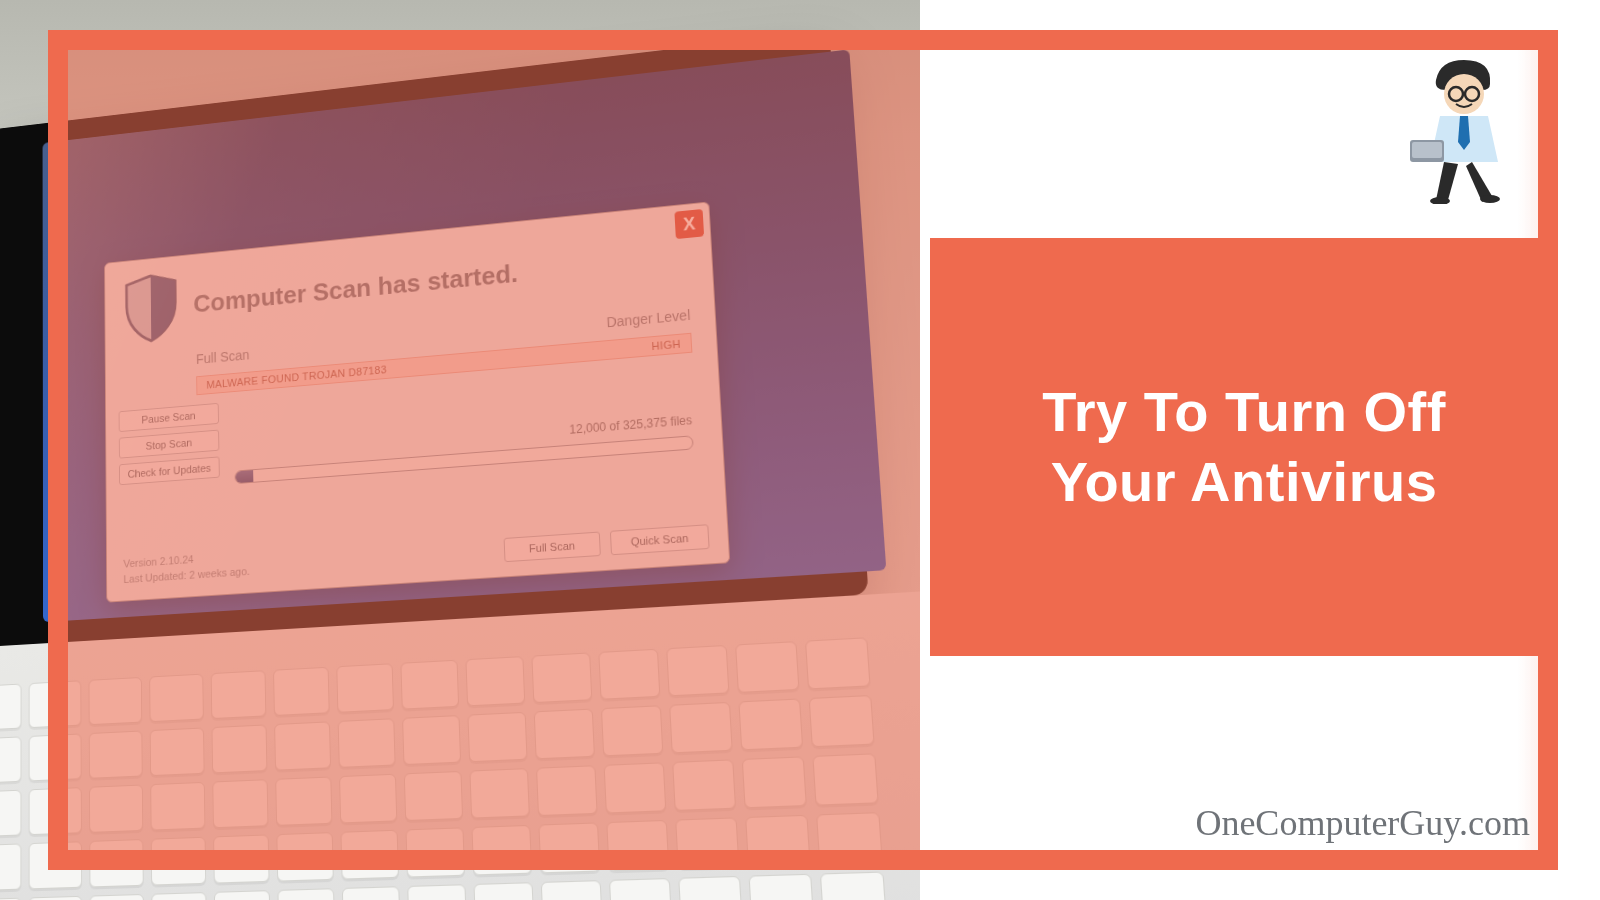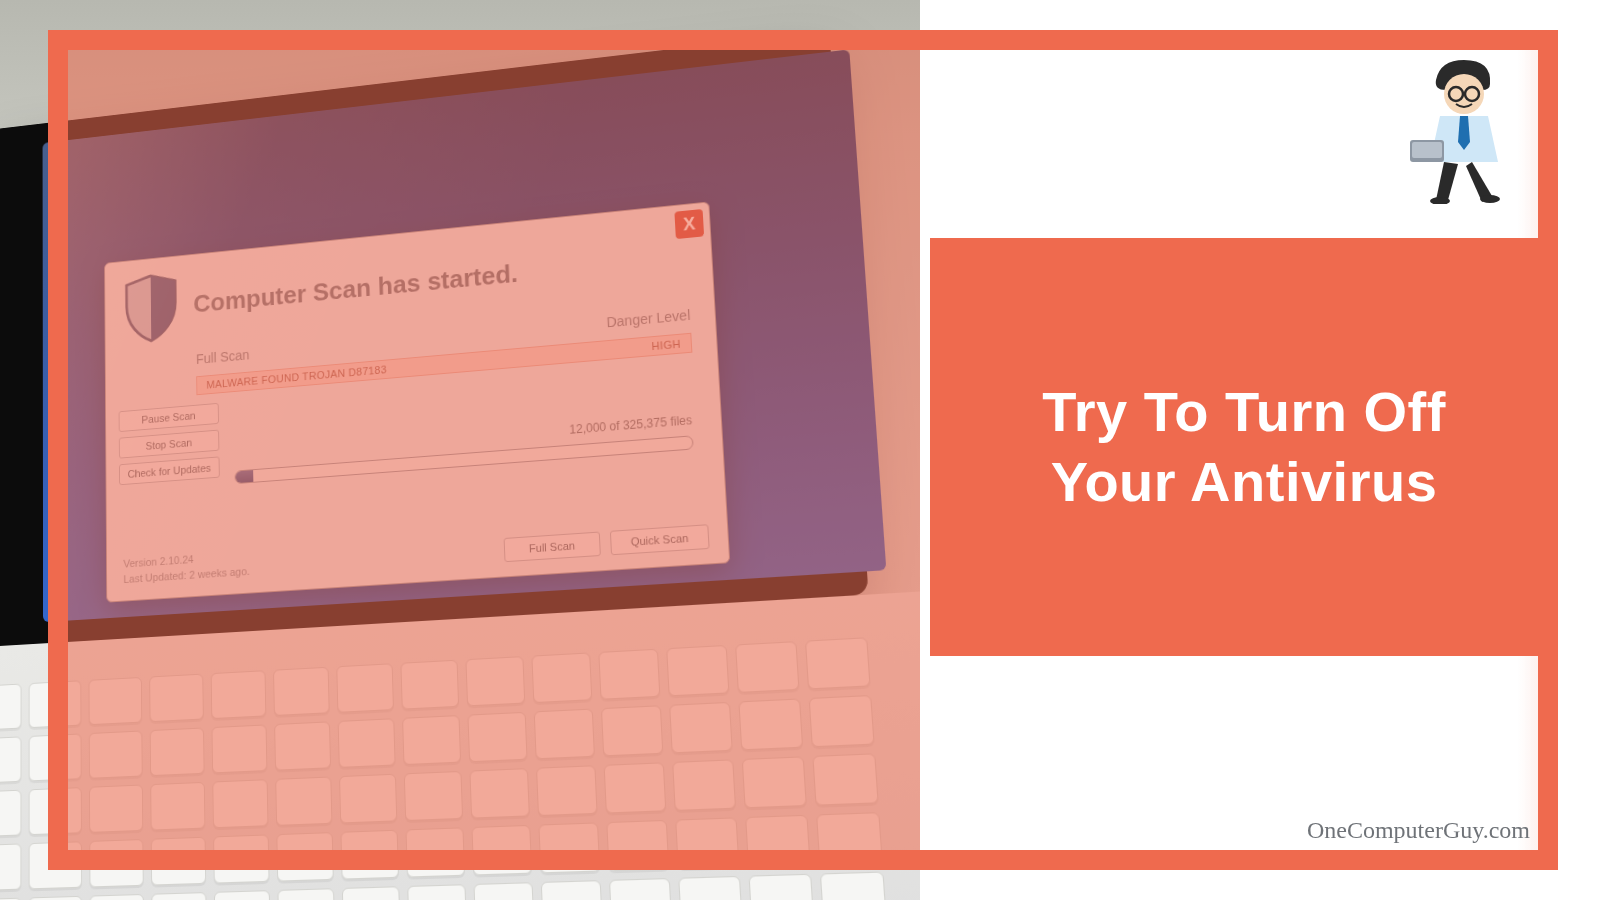--- a/index.html
+++ b/index.html
@@ -216,21 +216,21 @@
     right: 82px; top: 54px;
     width: 112px; height: 150px;
     z-index: 7;
   }
   .mascot svg { width: 100%; height: 100%; }
 
   
   .watermark {
     position: absolute;
     right: 70px; bottom: 56px;
-    font-size: 24px;
+    font-size: 36px;
     color: #6f7378;
     z-index: 7;
     font-family: Georgia, 'Times New Roman', serif;
   }
 </style>
 </head>
 <body>
 
 <div class="canvas">
 

